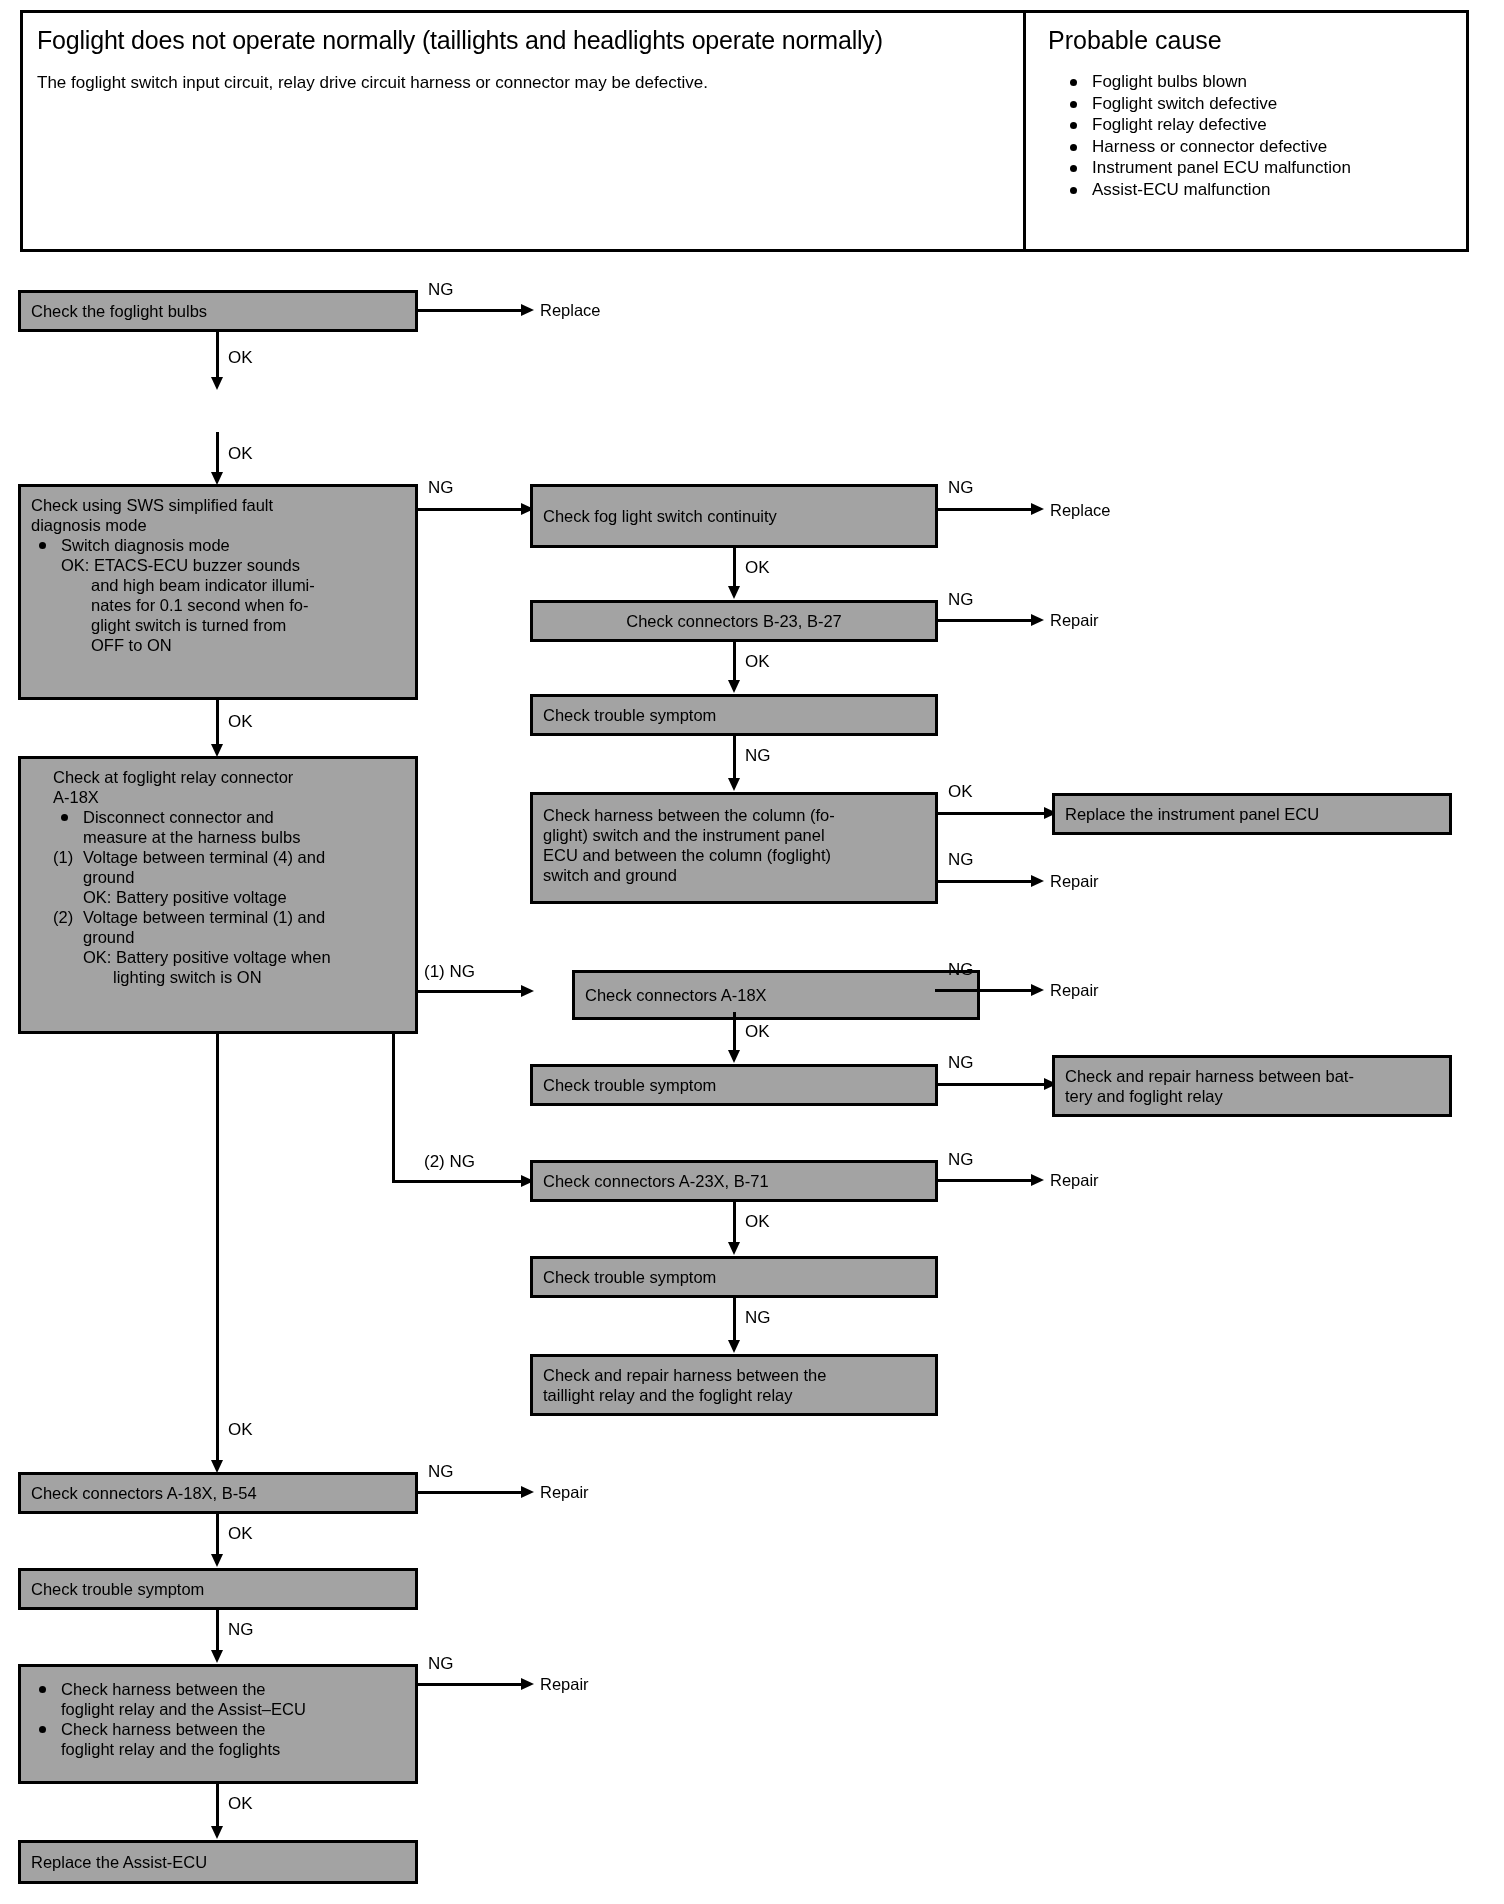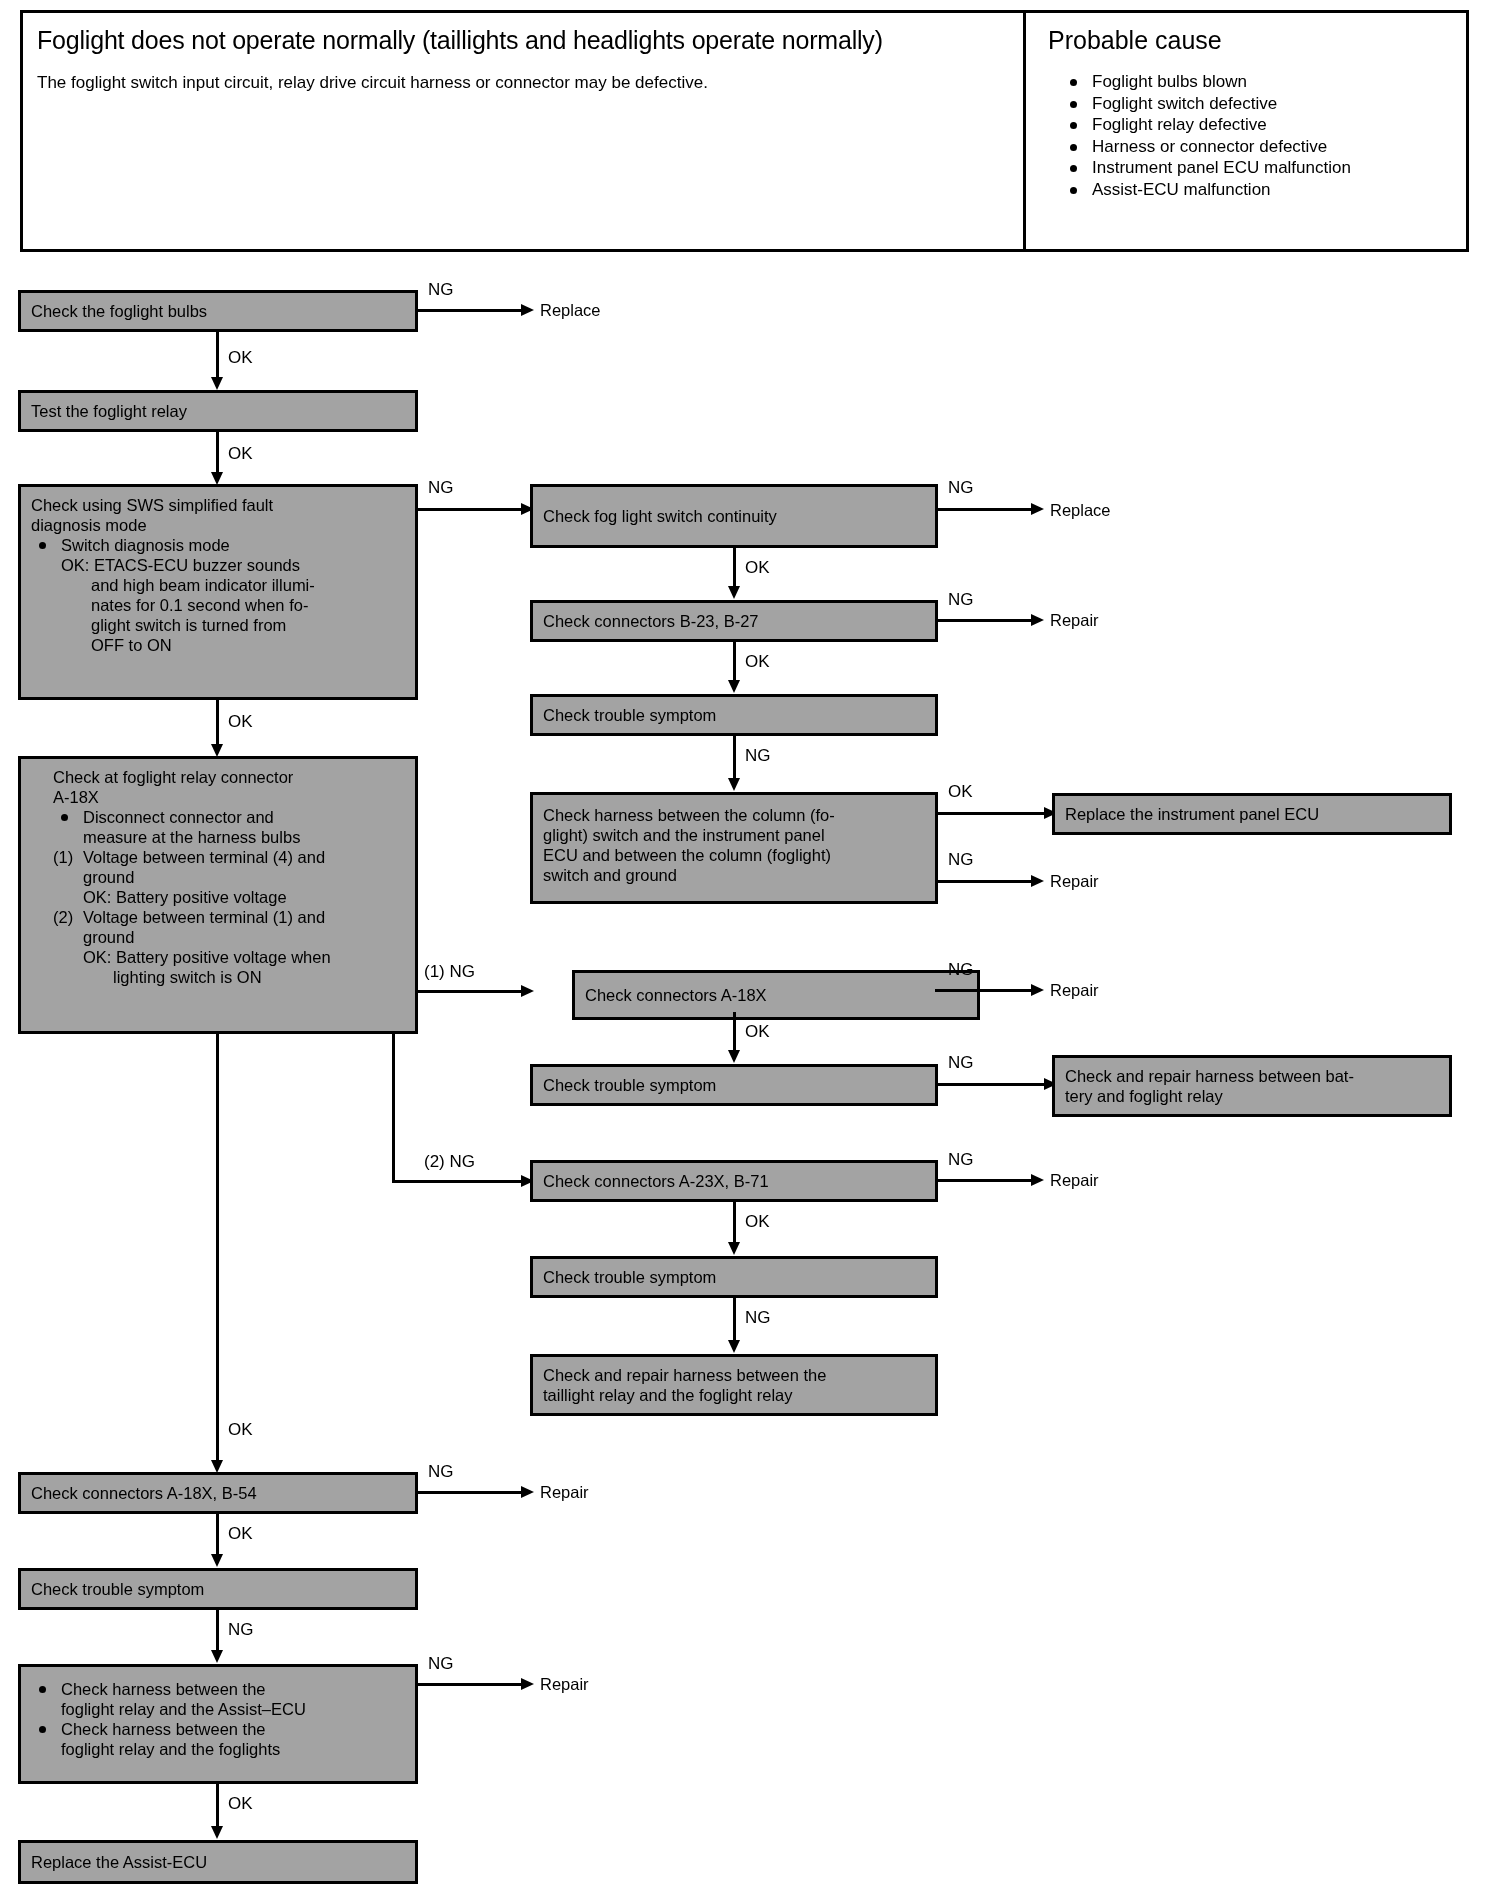--- a/index.html
+++ b/index.html
@@ -98,23 +98,20 @@
 
   <div class="hline" style="left:415px;top:309px;width:110px;"></div>
   <div class="arr-r" style="left:521px;top:304px;"></div>
   <div class="lbl" style="left:428px;top:280px;">NG</div>
   <div class="txt" style="left:540px;top:300px;">Replace</div>
 
   <div class="vline" style="left:216px;top:332px;height:48px;"></div>
   <div class="arr-d" style="left:211px;top:377px;"></div>
   <div class="lbl" style="left:228px;top:348px;">OK</div>
 
-  <div class="box center" style="left:18px;top:390px;width:400px;height:42px;">
-    <div class="inner">Test the foglight relay</div>
-  </div>
   <div class="vline" style="left:216px;top:432px;height:44px;"></div>
   <div class="arr-d" style="left:211px;top:472px;"></div>
   <div class="lbl" style="left:228px;top:444px;">OK</div>
 
   <div class="box" style="left:18px;top:484px;width:400px;height:216px;">
     <div class="inner" style="padding-top:8px;">
       <div class="just" style="width:340px;">Check using SWS simplified fault</div>
       <div>diagnosis mode</div>
       <div class="b-item">
         <span class="bd"></span>
@@ -226,21 +223,21 @@
   </div>
   <div class="hline" style="left:935px;top:508px;width:100px;"></div>
   <div class="arr-r" style="left:1031px;top:503px;"></div>
   <div class="lbl" style="left:948px;top:478px;">NG</div>
   <div class="txt" style="left:1050px;top:500px;">Replace</div>
 
   <div class="vline" style="left:733px;top:548px;height:42px;"></div>
   <div class="arr-d" style="left:728px;top:586px;"></div>
   <div class="lbl" style="left:745px;top:558px;">OK</div>
 
-  <div class="box center" style="left:530px;top:600px;width:408px;height:42px;">
+  <div class="box center" style="left:530px;top:600px;width:408px;height:42px;text-align:center;">
     <div class="inner">Check connectors B-23, B-27</div>
   </div>
   <div class="hline" style="left:935px;top:619px;width:100px;"></div>
   <div class="arr-r" style="left:1031px;top:614px;"></div>
   <div class="lbl" style="left:948px;top:590px;">NG</div>
   <div class="txt" style="left:1050px;top:610px;">Repair</div>
 
   <div class="vline" style="left:733px;top:642px;height:42px;"></div>
   <div class="arr-d" style="left:728px;top:680px;"></div>
   <div class="lbl" style="left:745px;top:652px;">OK</div>

